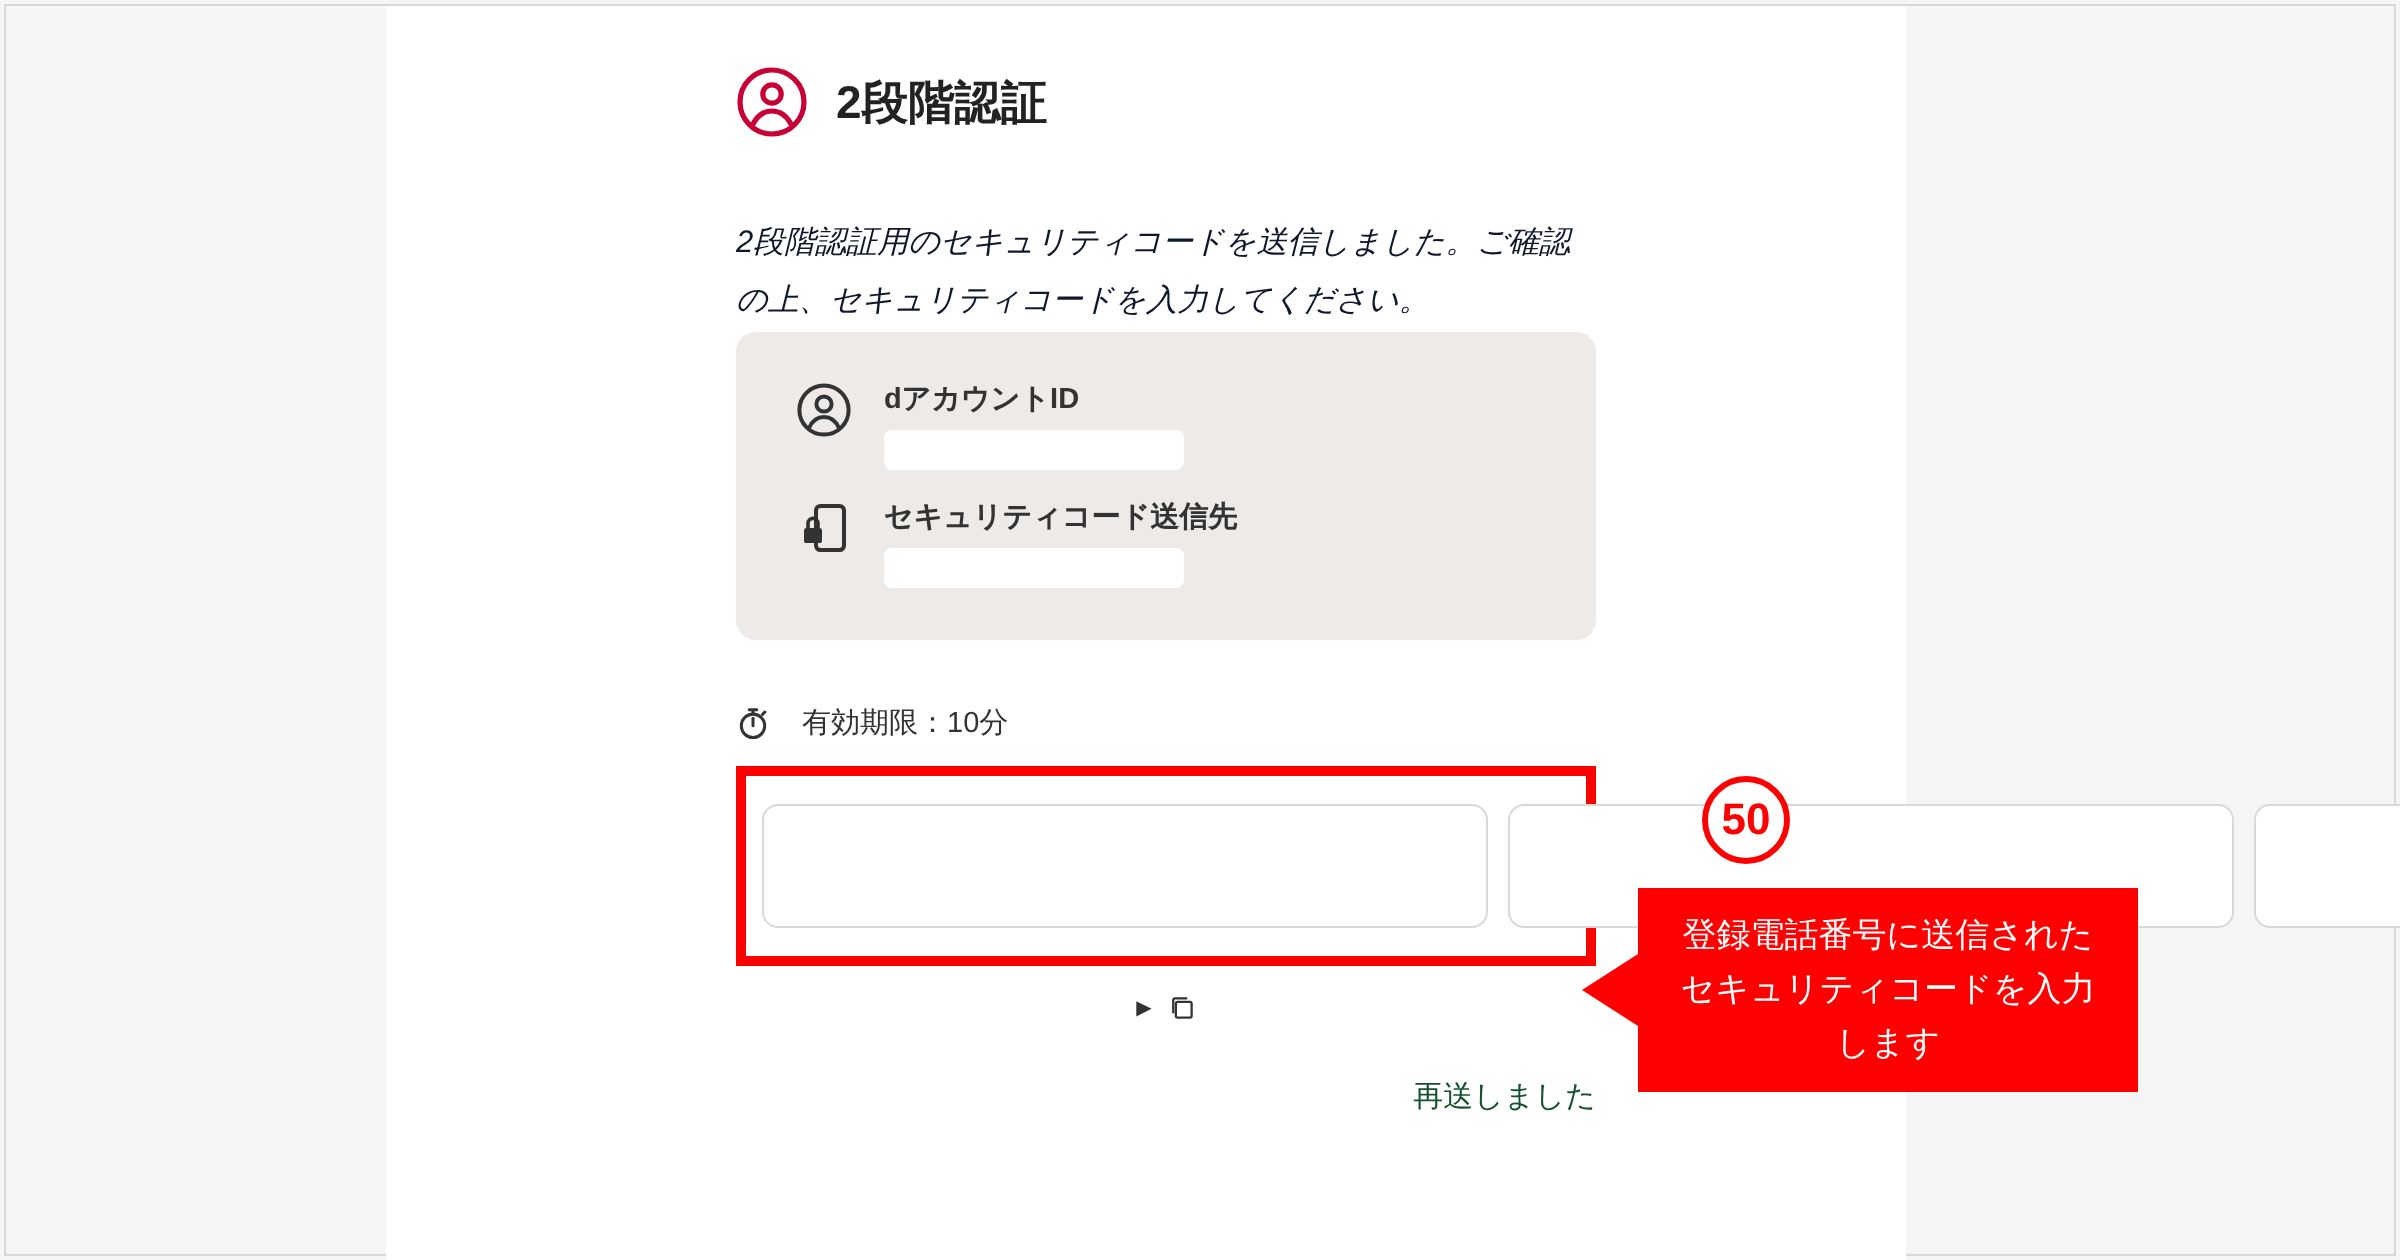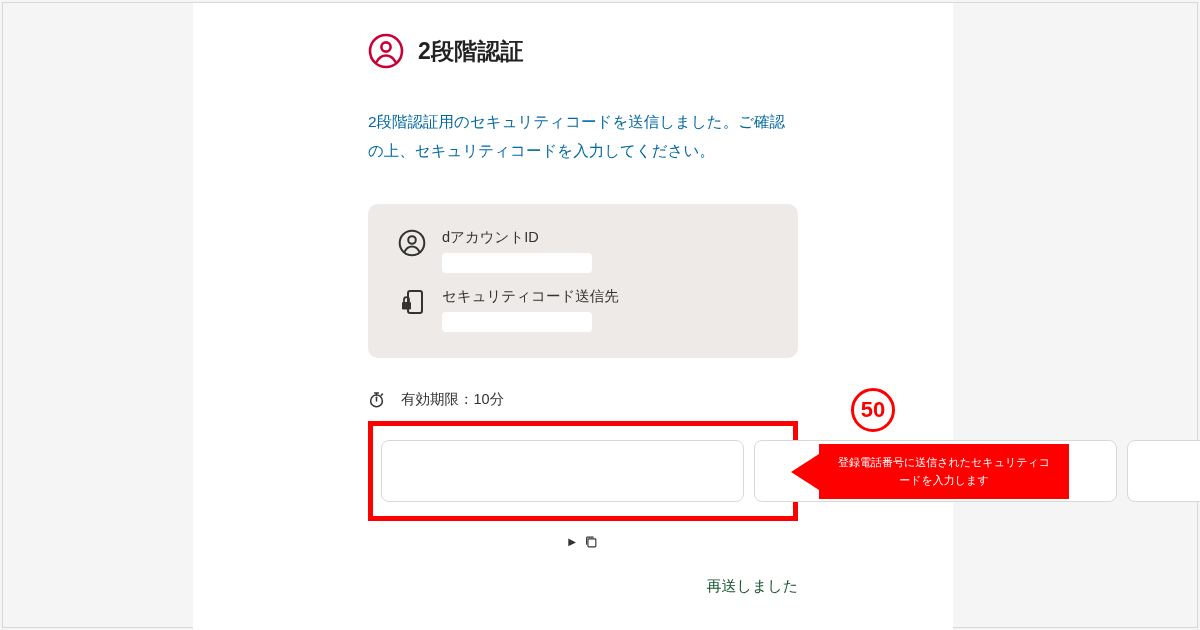--- a/index.html
+++ b/index.html
@@ -36,23 +36,23 @@
     }
     .heading-row svg { flex: 0 0 auto; }
     .heading-text {
       font-size: 23px;
       font-weight: 700;
       color: #222;
       letter-spacing: 0.2px;
     }
     .description {
       font-size: 15.5px;
-      color: #0369a1;
+      color: #0f172a;
       line-height: 1.9;
-      margin-bottom: 38px;
+      font-style: italic;
     }
     .info-card {
       background: #edeae7;
       border-radius: 10px;
       padding: 24px 30px 26px 30px;
       margin-bottom: 32px;
     }
     .info-row {
       display: flex;
       align-items: flex-start;
@@ -62,20 +62,21 @@
     .info-row:last-child { margin-bottom: 0; }
     .info-icon {
       flex: 0 0 28px;
       width: 28px;
       height: 28px;
       color: #333;
       margin-top: 1px;
     }
     .info-content {
       flex: 1;
+      font-weight: bold;
     }
     .info-label {
       font-size: 14.5px;
       color: #333;
       margin-bottom: 6px;
     }
     .info-value {
       background: #ffffff;
       border-radius: 4px;
       height: 20px;
@@ -171,21 +172,21 @@
     }
     .callout-arrow {
       width: 0; height: 0;
       border-top: 18px solid transparent;
       border-bottom: 18px solid transparent;
       border-right: 28px solid #ff0000;
     }
     .callout-box {
       background: #ff0000;
       color: #fff;
-      font-size: 11px;
+      font-size: 17px;
       font-weight: 500;
       padding: 10px 14px;
       line-height: 1.6;
       text-align: center;
       width: 250px;
     }
   </style>
 </head>
 <body>
 

